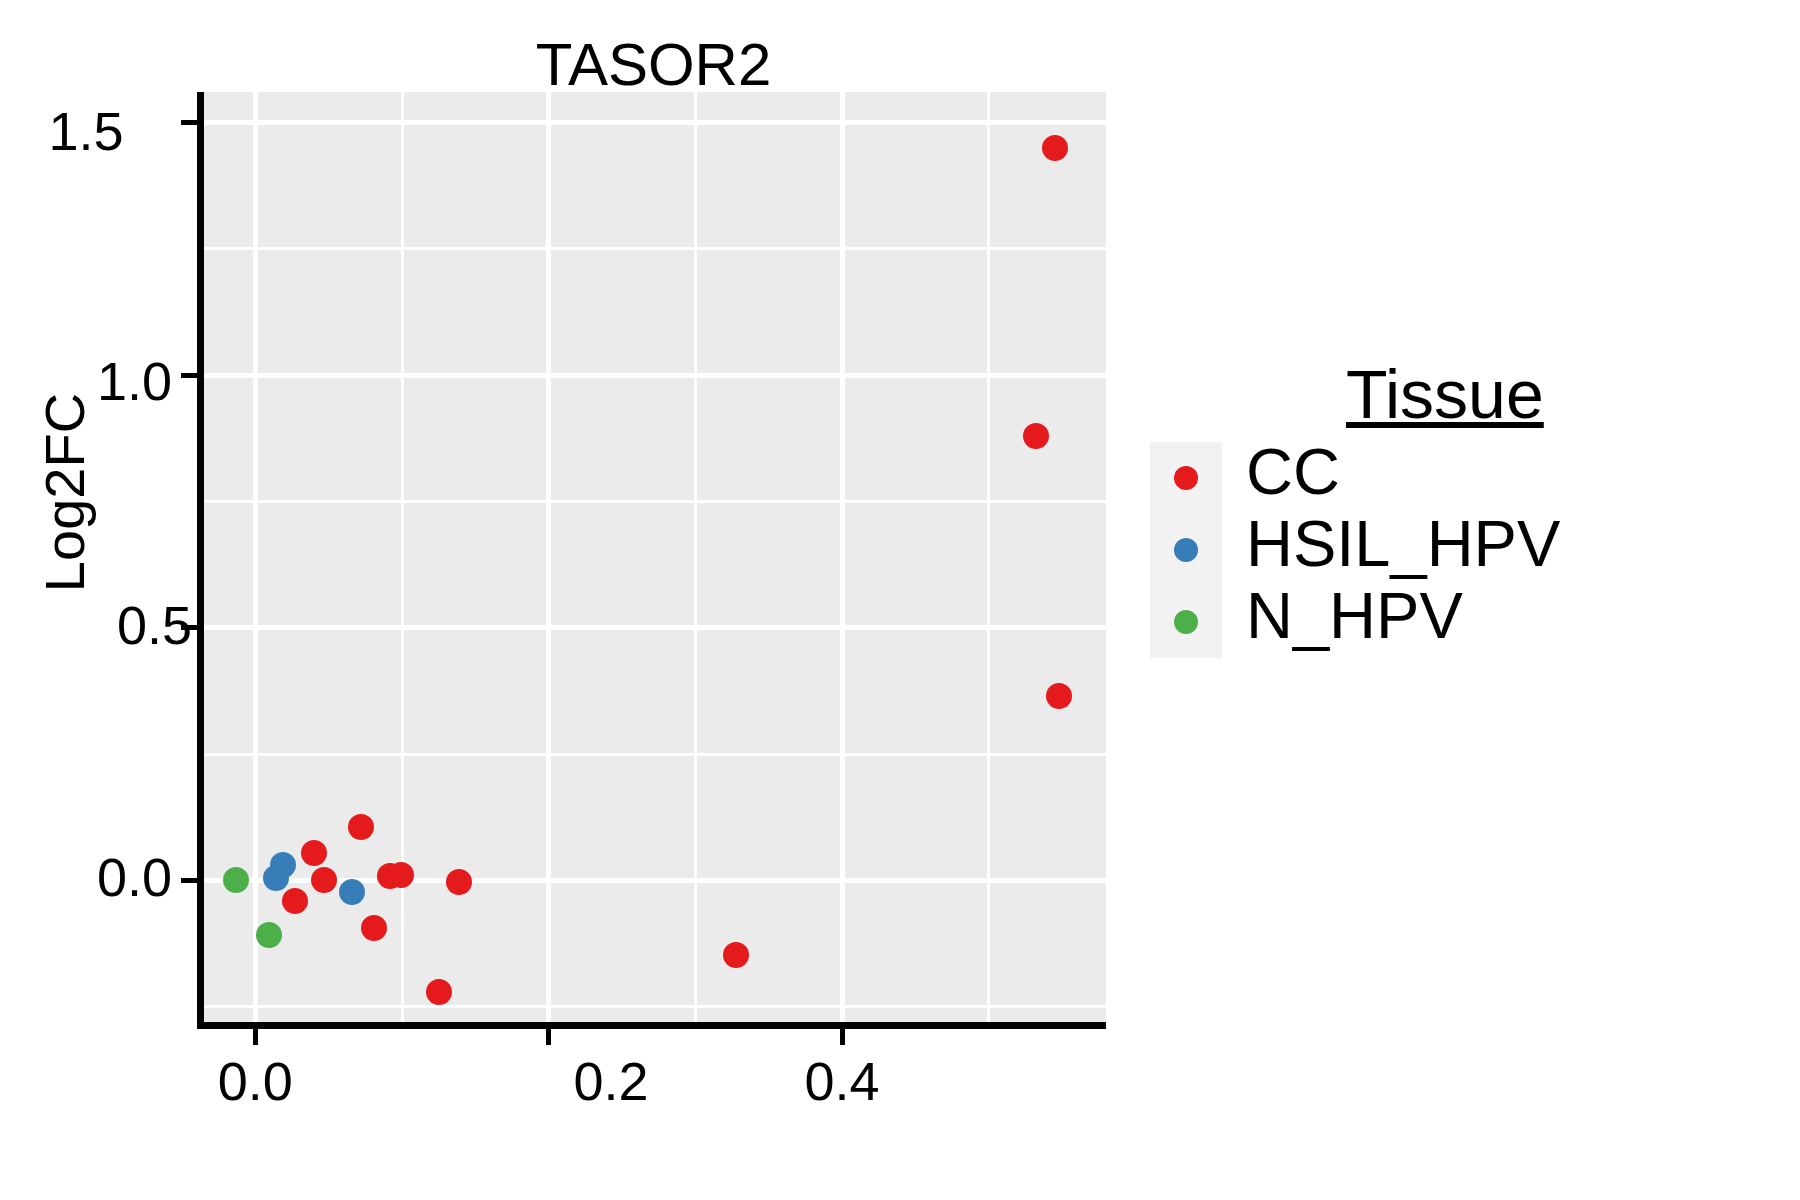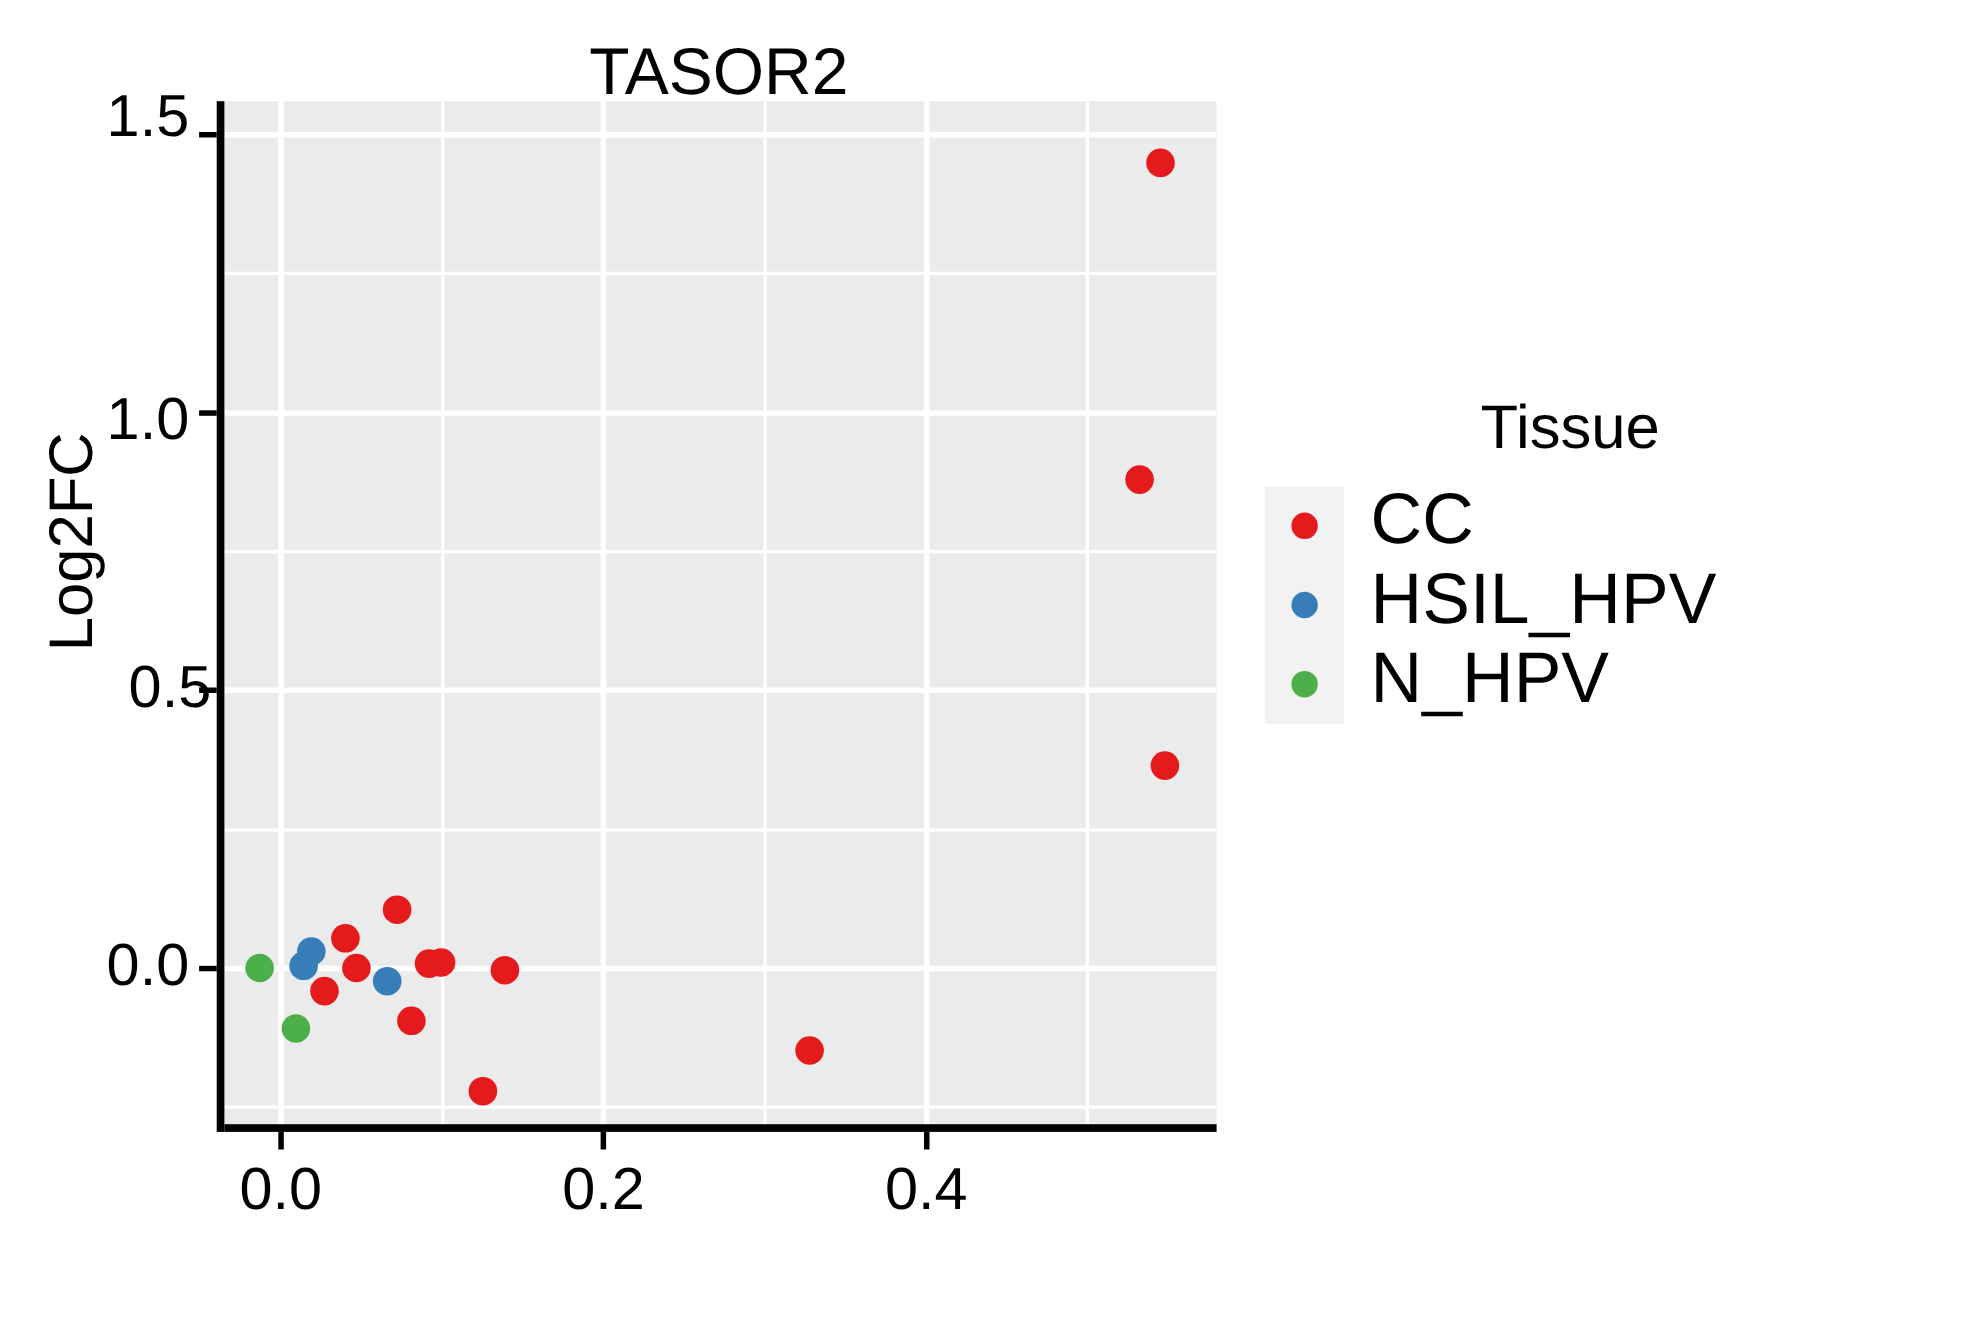--- a/index.html
+++ b/index.html
@@ -142,23 +142,24 @@
   #legend {
     position: absolute;
     left: 1150px;
     top: 355px;
     width: 640px;
   }
   #legend-title {
     position: absolute;
     left: 196px;
     top: 0px;
-    font-size: 56px;
-    color: #000000;
-    white-space: nowrap;
+    font-size: 68px;
+    color: #000000;
+    white-space: nowrap;
+    text-decoration: underline;
   }
   #legend-keys {
     position: absolute;
     left: 0px;
     top: 87px;
   }
   .legend-row {
     position: relative;
     height: 72px;
   }
@@ -229,33 +230,33 @@
       <div class="pt" style="left: 64.5333px; top: 843.065px; background: rgb(77, 175, 74);"></div>
     </div>
 
   <div id="axis-line-y"></div>
   <div id="axis-line-x"></div>
 
   <div id="ticks-x">
       <div class="tick-x" style="left: 252.833px;"></div>
       <div class="ticklabel-x" style="left: 155.333px;">0.0</div>
       <div class="tick-x" style="left: 546.167px;"></div>
-      <div class="ticklabel-x" style="left: 448.667px;">0.2</div>
+      <div class="ticklabel-x" style="left: 448.667px; text-align: right;">0.2</div>
       <div class="tick-x" style="left: 839.5px;"></div>
       <div class="ticklabel-x" style="left: 742px;">0.4</div>
     </div>
   <div id="ticks-y">
       <div class="tick-y" style="top: 877.978px;"></div>
       <div class="ticklabel-y" style="top: 846.478px;">0.0</div>
       <div class="tick-y" style="top: 625.261px;"></div>
       <div class="ticklabel-y" style="top: 593.761px; padding-left: 20px;">0.5</div>
       <div class="tick-y" style="top: 372.543px;"></div>
       <div class="ticklabel-y" style="top: 350px;">1.0</div>
       <div class="tick-y" style="top: 119.826px;"></div>
-      <div class="ticklabel-y" style="top: 75px;">1.5</div>
+      <div class="ticklabel-y" style="top: 100px; text-align: center;">1.5</div>
     </div>
 
   <div id="ylabel">Log2FC</div>
 
   <div id="legend">
     <div id="legend-title">Tissue</div>
     <div id="legend-keys">
         <div class="legend-row">
           <div class="legend-key-bg"></div>
           <div class="legend-dot" style="background: rgb(228, 26, 28);"></div>

